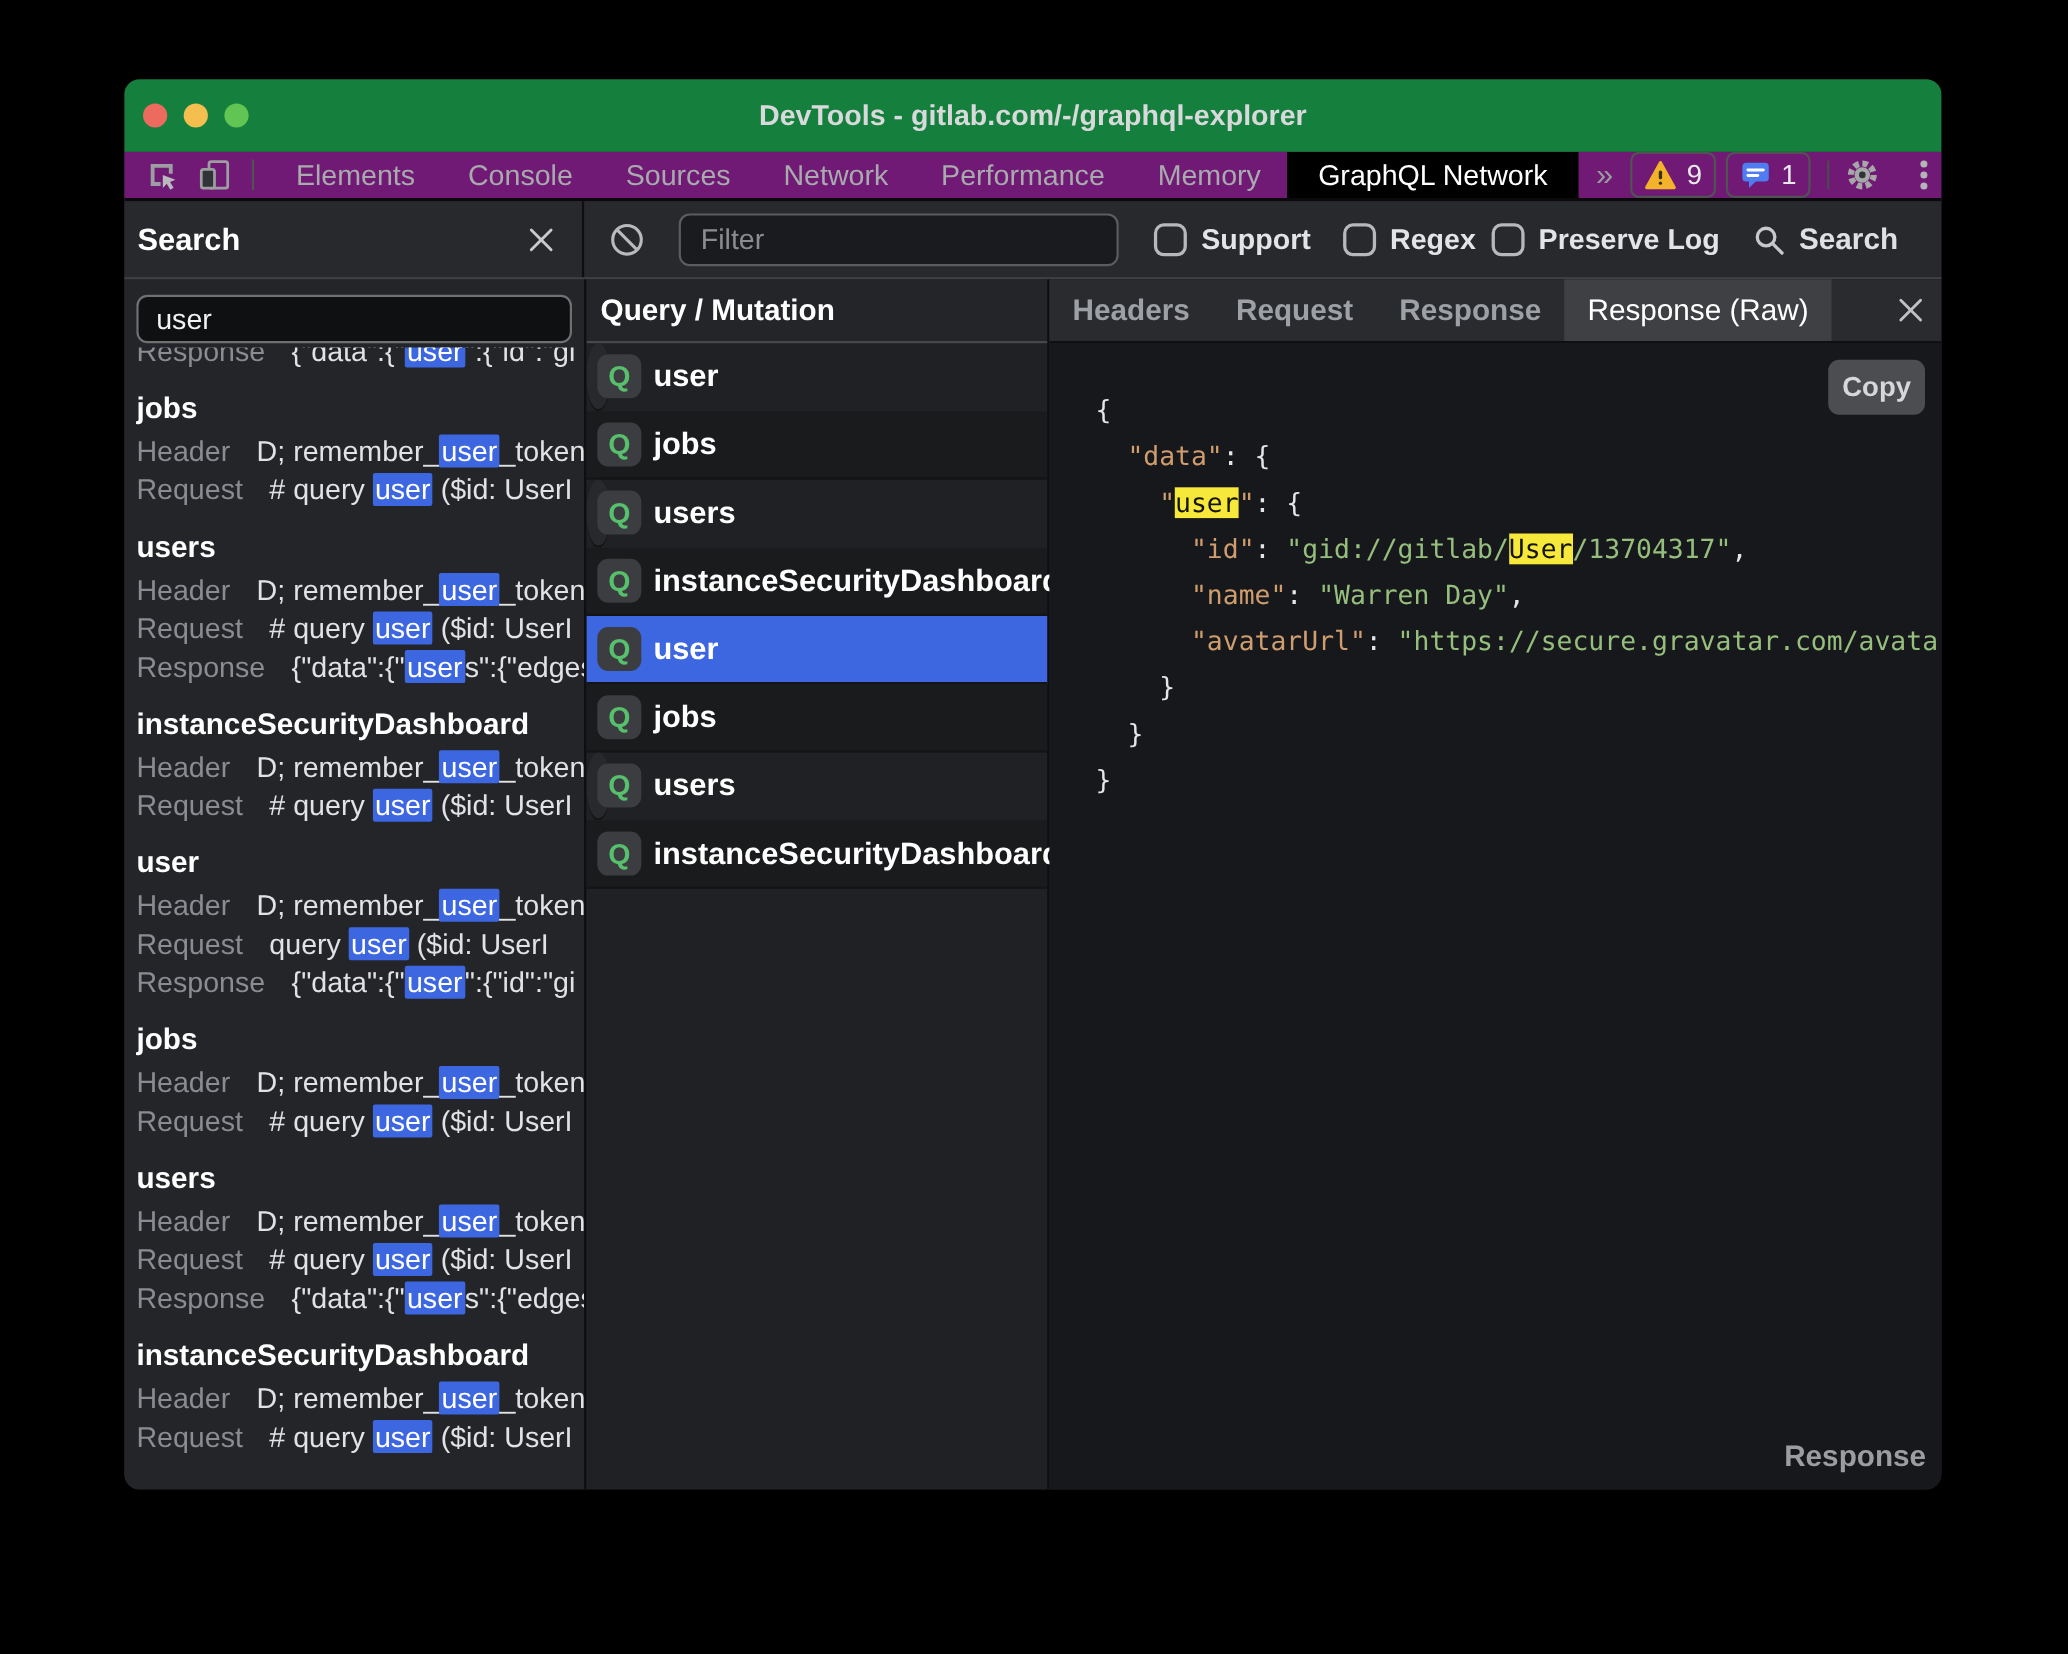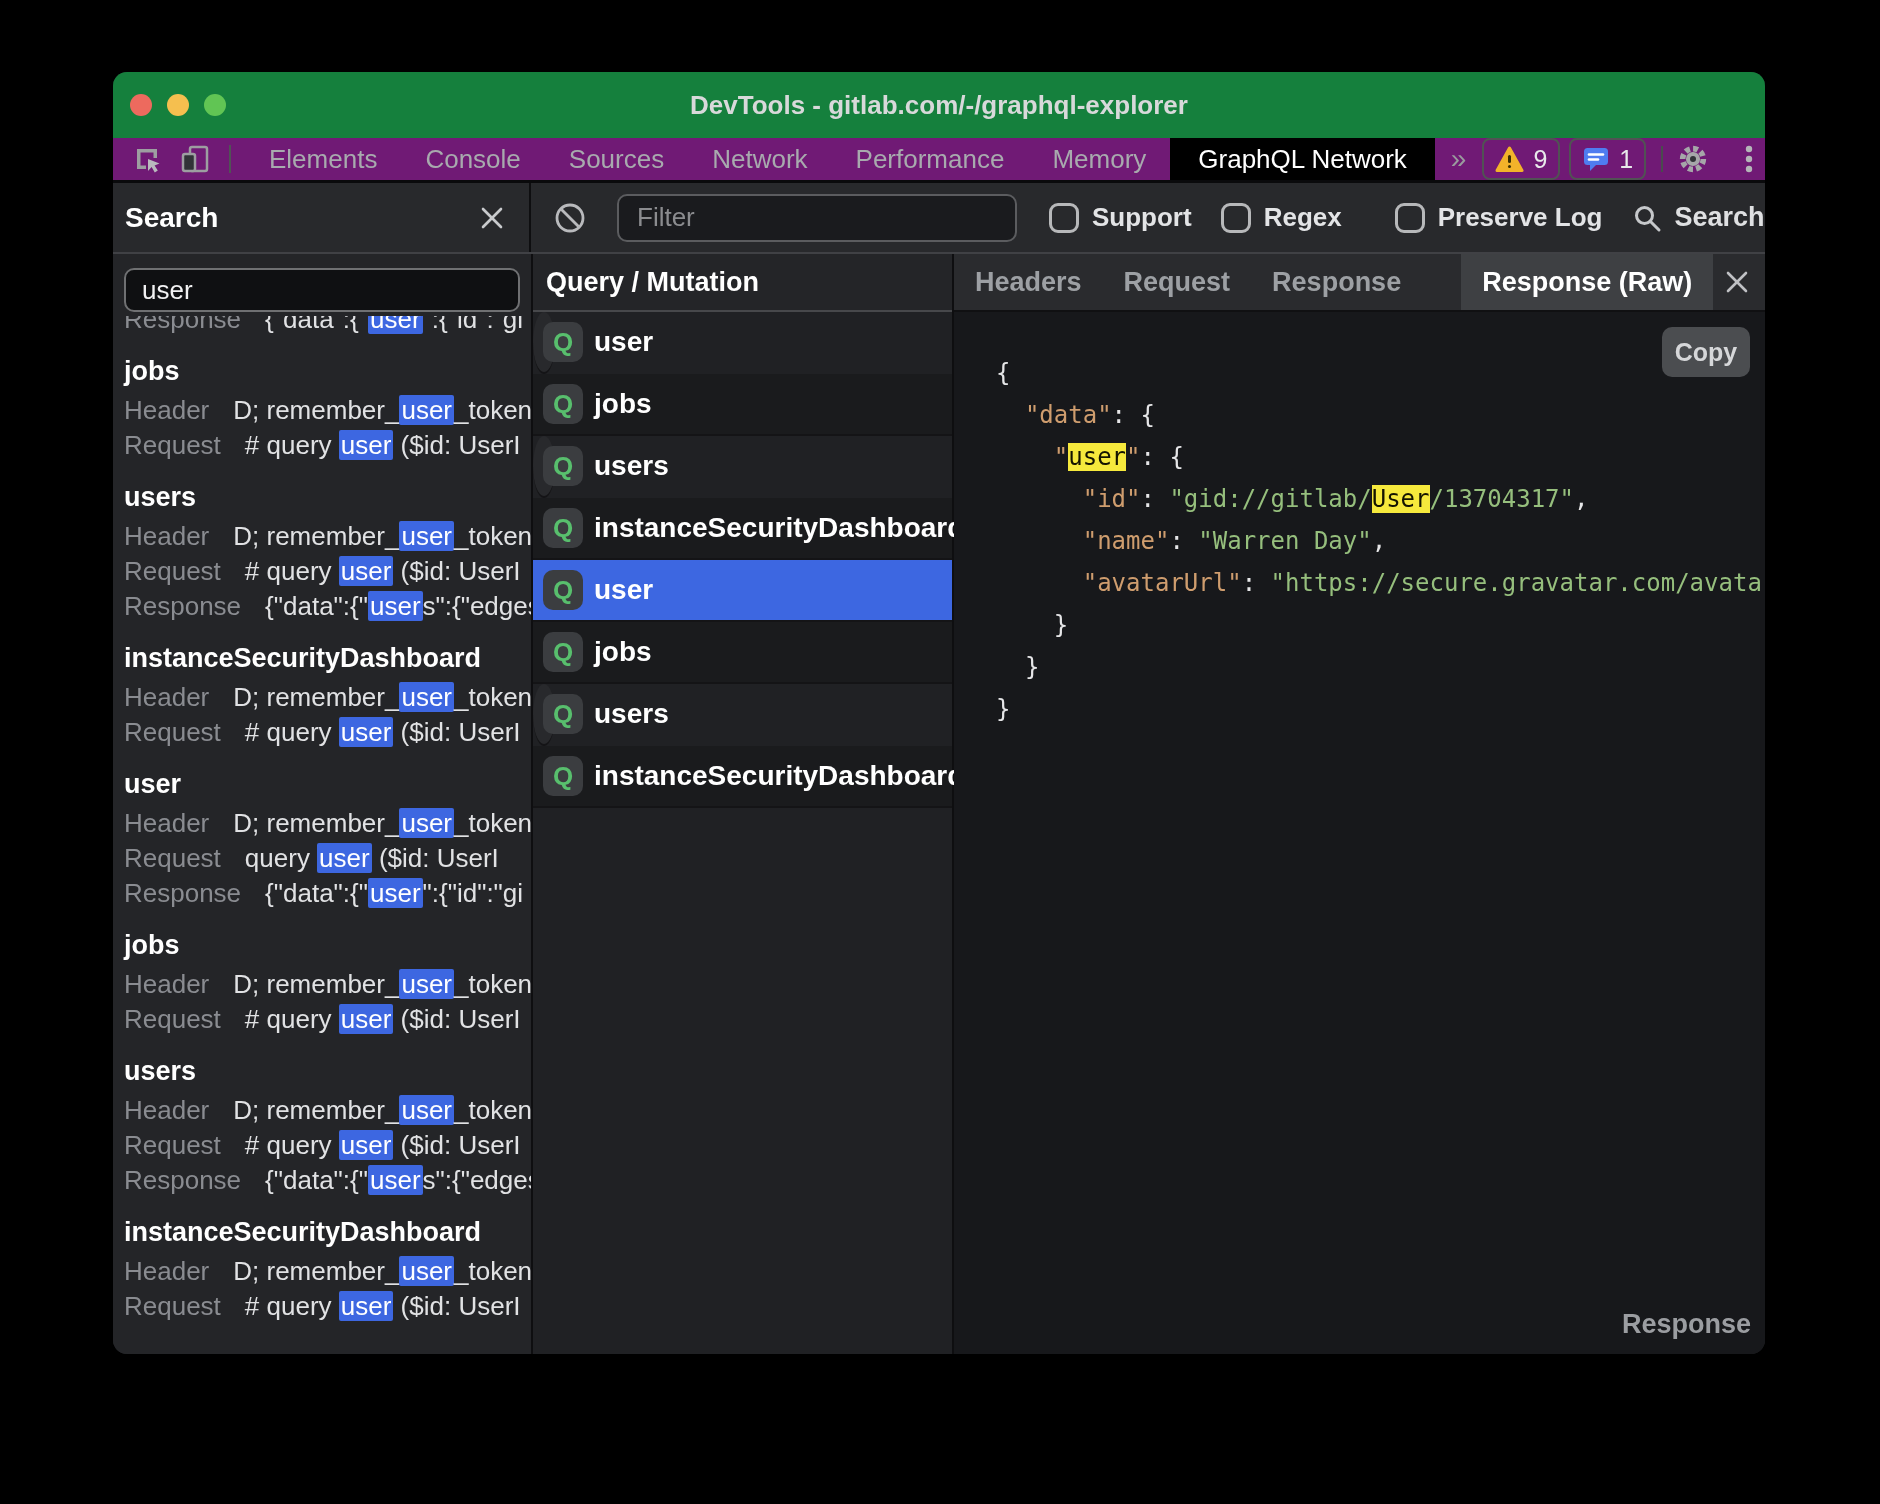--- a/index.html
+++ b/index.html
@@ -42,21 +42,21 @@
   .search-head-title{font-size:28px;font-weight:bold;color:#fff;}
   .filter-tools{flex:1;display:flex;align-items:center;min-width:0;}
   .block-icon{margin-left:22px;flex:none;display:flex;}
   .filter-input{margin-left:30px;width:360px;height:44px;border-radius:10px;background:#1a1b1e;
                 border:2px solid #5b5c5f;color:#e8e8ea;font-size:26px;padding:0 18px;outline:none;
                 font-family:"Liberation Sans",sans-serif;}
   .filter-input::placeholder{color:#8b8c8f;}
   .check-group{display:flex;align-items:center;gap:13px;flex:none;}
   .check-group.c0{margin-left:32px;}
   .check-group.c1{margin-left:29px;align-items:center;}
-  .check-group.c2{margin-left:53px;}
+  .check-group.c2{margin-left:14px;}
   .checkbox{width:30px;height:30px;border:3px solid #b7b8ba;border-radius:9px;box-sizing:border-box;}
   .check-label{font-size:26px;font-weight:600;color:#e3e4e6;white-space:nowrap;}
   .mag{margin-left:30px;flex:none;display:flex;}
   .search-label{margin-left:12px;font-size:27px;font-weight:bold;color:#dfe0e2;}
 
   
   .content{display:flex;height:1100px;}
 
   
   .left-panel{width:418px;flex:none;border-right:2px solid #0e0e10;background:#242528;position:relative;overflow:hidden;box-sizing:content-box;}
@@ -79,21 +79,21 @@
   .q-row.dark{background:#1a1b1d;}
   .q-row.selected{background:var(--hl-blue);}
   .q-badge{width:40px;height:40px;margin-left:10px;border-radius:10px;background:#3b3d40;color:var(--q-green);
            font-weight:bold;font-size:26px;display:flex;align-items:center;justify-content:center;flex:none;}
   .q-label{margin-left:11px;font-size:28px;font-weight:bold;color:#fff;white-space:nowrap;}
 
   
   .right-panel{flex:1;background:#17181b;display:flex;flex-direction:column;min-width:0;}
   .strip{height:56px;flex:none;background:#2a2b2e;border-bottom:2px solid #101012;display:flex;align-items:stretch;position:relative;}
   .rtab{padding:0 21px;display:flex;align-items:center;font-size:27px;font-weight:600;color:#9da0a4;white-space:nowrap;}
-  .rtab.active{background:#3e4043;color:#fff;font-weight:bold;margin-left:39px;}
+  .rtab.active{background:#3e4043;color:#fff;font-weight:normal;}
   .strip-close{position:absolute;right:14px;top:0;height:100%;display:flex;align-items:center;}
   .rbody{position:relative;flex:1;overflow:hidden;}
   .copy-btn{position:absolute;top:15px;right:15px;width:88px;height:50px;background:#4b4d50;color:#d6d7d9;
             border-radius:10px;font-size:25px;font-weight:600;display:flex;align-items:center;justify-content:center;}
   .json{position:absolute;left:42px;top:40px;right:0;font-family:"DejaVu Sans Mono",monospace;font-size:24px;
         line-height:42px;}
   .j-line{white-space:pre;overflow:hidden;}
   .tk-p{color:var(--json-punct);}
   .tk-k{color:var(--json-key);}
   .tk-s{color:var(--json-str);}

